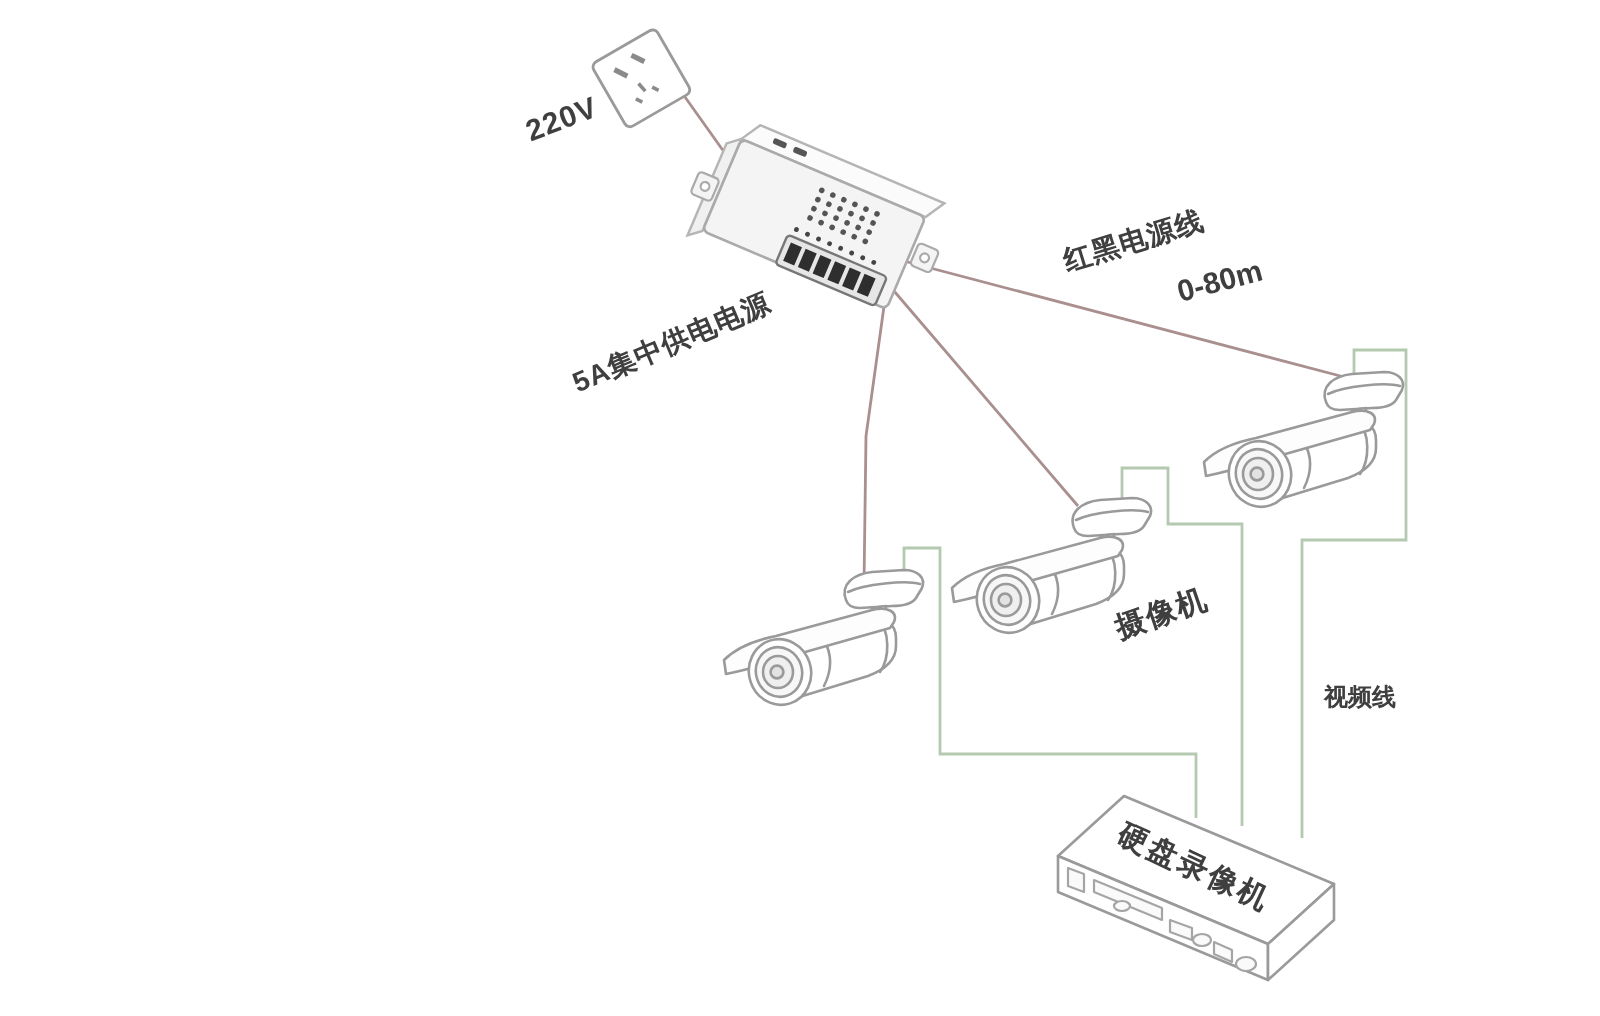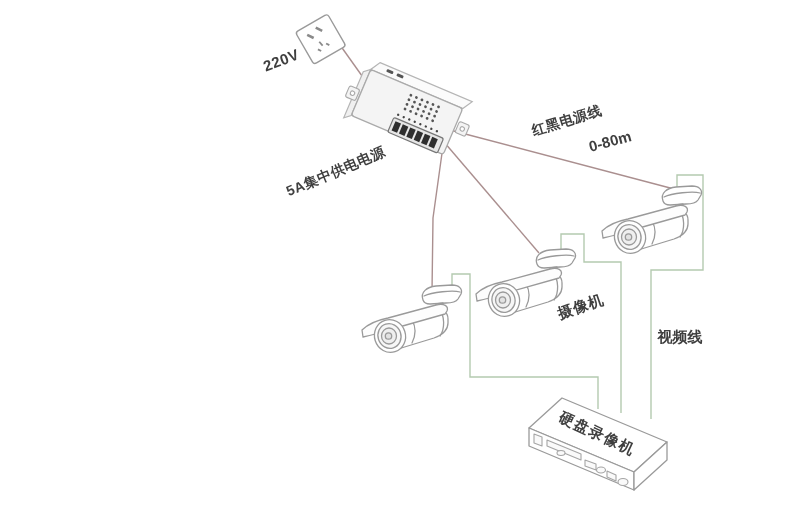--- a/index.html
+++ b/index.html
@@ -12,21 +12,21 @@
   .device{position:absolute;z-index:2;}
   .lbl{
     position:absolute;z-index:3;white-space:nowrap;color:#3f3f3f;font-weight:bold;
     transform-origin:center center;
   }
   .lbl-outlet   {left:281px;top:60px; font-size:15px;letter-spacing:.5px;transform:translate(-50%,-50%) rotate(-21deg);}
   .lbl-psu      {left:336px;top:172px;font-size:14px;letter-spacing:.5px;transform:translate(-50%,-50%) rotate(-23deg);}
   .lbl-powercab {left:567px;top:121px;font-size:14px;letter-spacing:.5px;transform:translate(-50%,-50%) rotate(-17deg);}
   .lbl-dist     {left:610px;top:141px;font-size:15px;transform:translate(-50%,-50%) rotate(-15deg);}
   .lbl-cam      {left:581px;top:307px;font-size:15px;letter-spacing:1px;transform:translate(-50%,-50%) rotate(-19deg);}
-  .lbl-video    {left:680px;top:337px;font-size:15px;font-weight:600;transform:translate(-50%,-50%);}
+  .lbl-video    {left:680px;top:349px;font-size:12px;font-weight:600;transform:translate(-50%,-50%);}
   .lbl-dvr      {left:597px;top:434px;font-size:15px;letter-spacing:1.5px;transform:translate(-50%,-50%) rotate(25deg);}
 </style>
 </head>
 <body>
 
 <div class="stage">
 
   <svg class="layer" width="800" height="508" viewBox="0 0 800 508">
       <polyline points="340,45 377,97" fill="none" stroke="#aa8f8f" stroke-width="1.4"></polyline>
       <polyline points="443,146 433,218 432,292" fill="none" stroke="#aa8f8f" stroke-width="1.4"></polyline>

